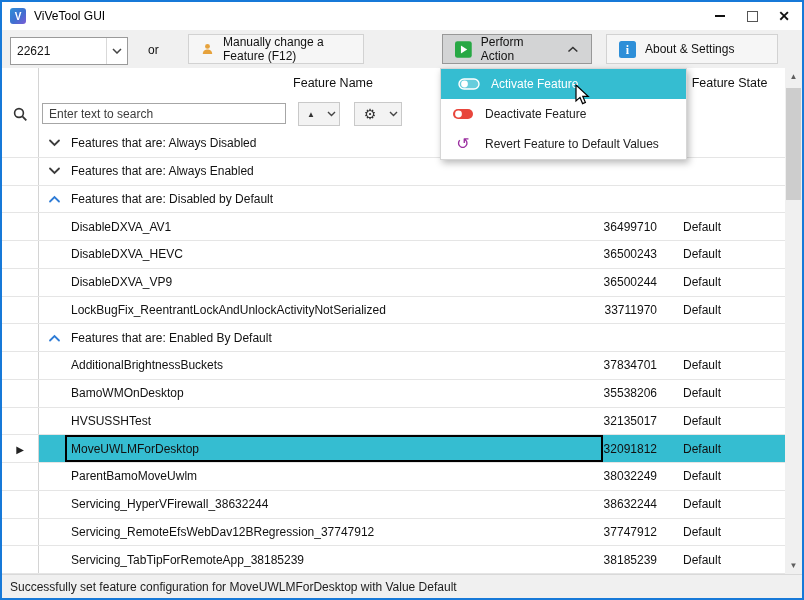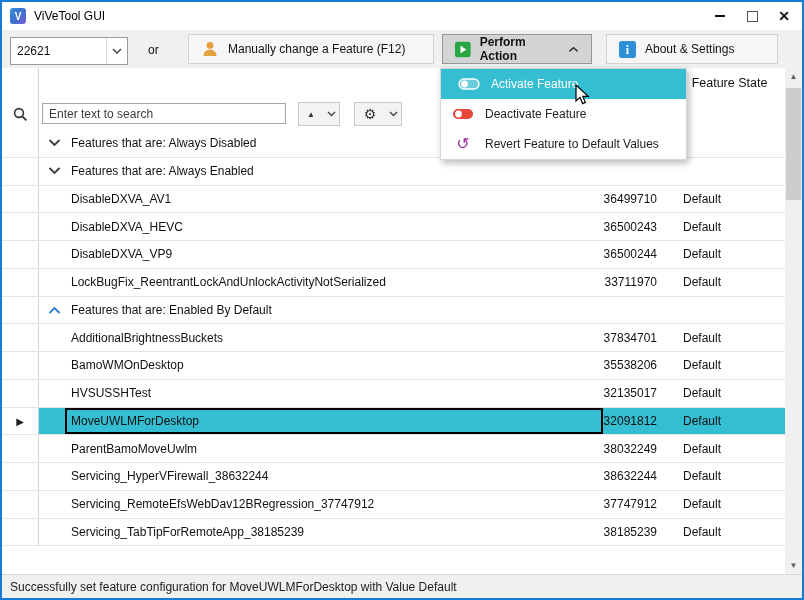--- a/index.html
+++ b/index.html
@@ -18,22 +18,22 @@
   .max-glyph{width:9px;height:9px;border:1.5px solid #555;display:inline-block;}
   .close-glyph{font-size:14px;font-weight:bold;}
 
   
   .toolbar{position:absolute;left:0;top:28px;width:800px;height:38px;background:#f0f0f0;border-bottom:1px solid #d9d9d9;}
   .build-combo{position:absolute;left:8px;top:7px;width:118px;height:28px;background:#fff;border:1px solid #9a9a9a;display:flex;box-sizing:border-box;}
   .build-value{flex:1;display:flex;align-items:center;padding-left:6px;font-size:12px;color:#111;}
   .combo-drop{width:20px;border-left:1px solid #d9d9d9;display:flex;align-items:center;justify-content:center;}
   .or-label{position:absolute;left:146px;top:13px;font-size:12px;color:#111;}
   .tb-btn{position:absolute;top:4px;height:30px;display:flex;align-items:center;gap:9px;background:#f6f6f6;border:1px solid #d2d2d2;font-size:12px;color:#111;padding:0 12px;box-sizing:border-box;cursor:default;}
-  .tb-btn.manual{left:186px;width:246px;}
-  .tb-btn.perform{left:440px;width:150px;background:#d3d4d5;border-color:#989898;font-weight:bold;}
+  .tb-btn.manual{left:186px;width:176px;}
+  .tb-btn.perform{left:440px;width:150px;background:#d3d4d5;border-color:#989898;}
   .tb-btn.about{left:604px;width:172px;}
 
   
   .grid-header{position:absolute;left:0;top:66px;width:783px;height:30px;background:#fff;border-bottom:1px solid #cfcfcf;}
   .header-corner{position:absolute;left:0;top:0;width:36px;height:30px;border-right:1px solid #d4d4d4;}
   .col-name-header{position:absolute;left:62px;top:0;width:538px;height:30px;display:flex;align-items:center;justify-content:center;font-size:12.5px;color:#111;}
   .col-state-header{position:absolute;left:672px;top:0;width:111px;height:30px;display:flex;align-items:center;justify-content:center;font-size:12.5px;color:#111;}
 
   
   .search-row{position:absolute;left:0;top:96px;width:783px;height:32px;background:#fff;border-bottom:1px solid #cfcfcf;}
@@ -136,20 +136,21 @@
       <svg width="17" height="17" viewBox="0 0 17 17">
         <rect width="17" height="17" rx="2.5" fill="#2e8fd8"></rect>
         <text x="8.5" y="13" text-anchor="middle" fill="#fff" font-size="12" font-weight="bold" font-family="Liberation Serif, serif">i</text>
       </svg>
       <span>About &amp; Settings</span>
     </div>
   </div>
 
   <div class="grid-header">
     <div class="header-corner"></div>
+    <div class="col-name-header">Feature Name</div>
     <div class="col-state-header">Feature State</div>
   </div>
 
   <div class="search-row">
     <div class="search-corner">
       <svg width="17" height="17" viewBox="0 0 17 17">
         <circle cx="7" cy="7" r="4.4" fill="none" stroke="#333" stroke-width="1.6"></circle>
         <line x1="10.4" y1="10.4" x2="14.3" y2="14.3" stroke="#333" stroke-width="1.8"></line>
       </svg>
     </div>
@@ -184,20 +185,27 @@
         </svg>
         <span class="group-label">Features that are: Always Disabled</span>
       </div>
       <div class="grid-row group-row">
         <div class="sel-cell"></div>
         <svg class="chevron" width="13" height="8" viewBox="0 0 13 8">
           <path d="M2 1.5 L6.5 6 L11 1.5" fill="none" stroke="#3c3c3c" stroke-width="1.8" stroke-linecap="round"></path>
         </svg>
         <span class="group-label">Features that are: Always Enabled</span>
       </div>
+      <div class="grid-row group-row">
+        <div class="sel-cell"></div>
+        <svg class="chevron" width="13" height="8" viewBox="0 0 13 8">
+          <path d="M2 6.5 L6.5 2 L11 6.5" fill="none" stroke="#2f7cd6" stroke-width="1.8" stroke-linecap="round"></path>
+        </svg>
+        <span class="group-label">Features that are: Disabled by Default</span>
+      </div>
       <div class="grid-row feature-row">
         <div class="sel-cell"></div>
         <div class="indent"></div>
         <div class="name-cell">DisableDXVA_AV1</div>
         <div class="id-cell">36499710</div>
         <div class="state-cell">Default</div>
       </div>
       <div class="grid-row feature-row">
         <div class="sel-cell"></div>
         <div class="indent"></div>

